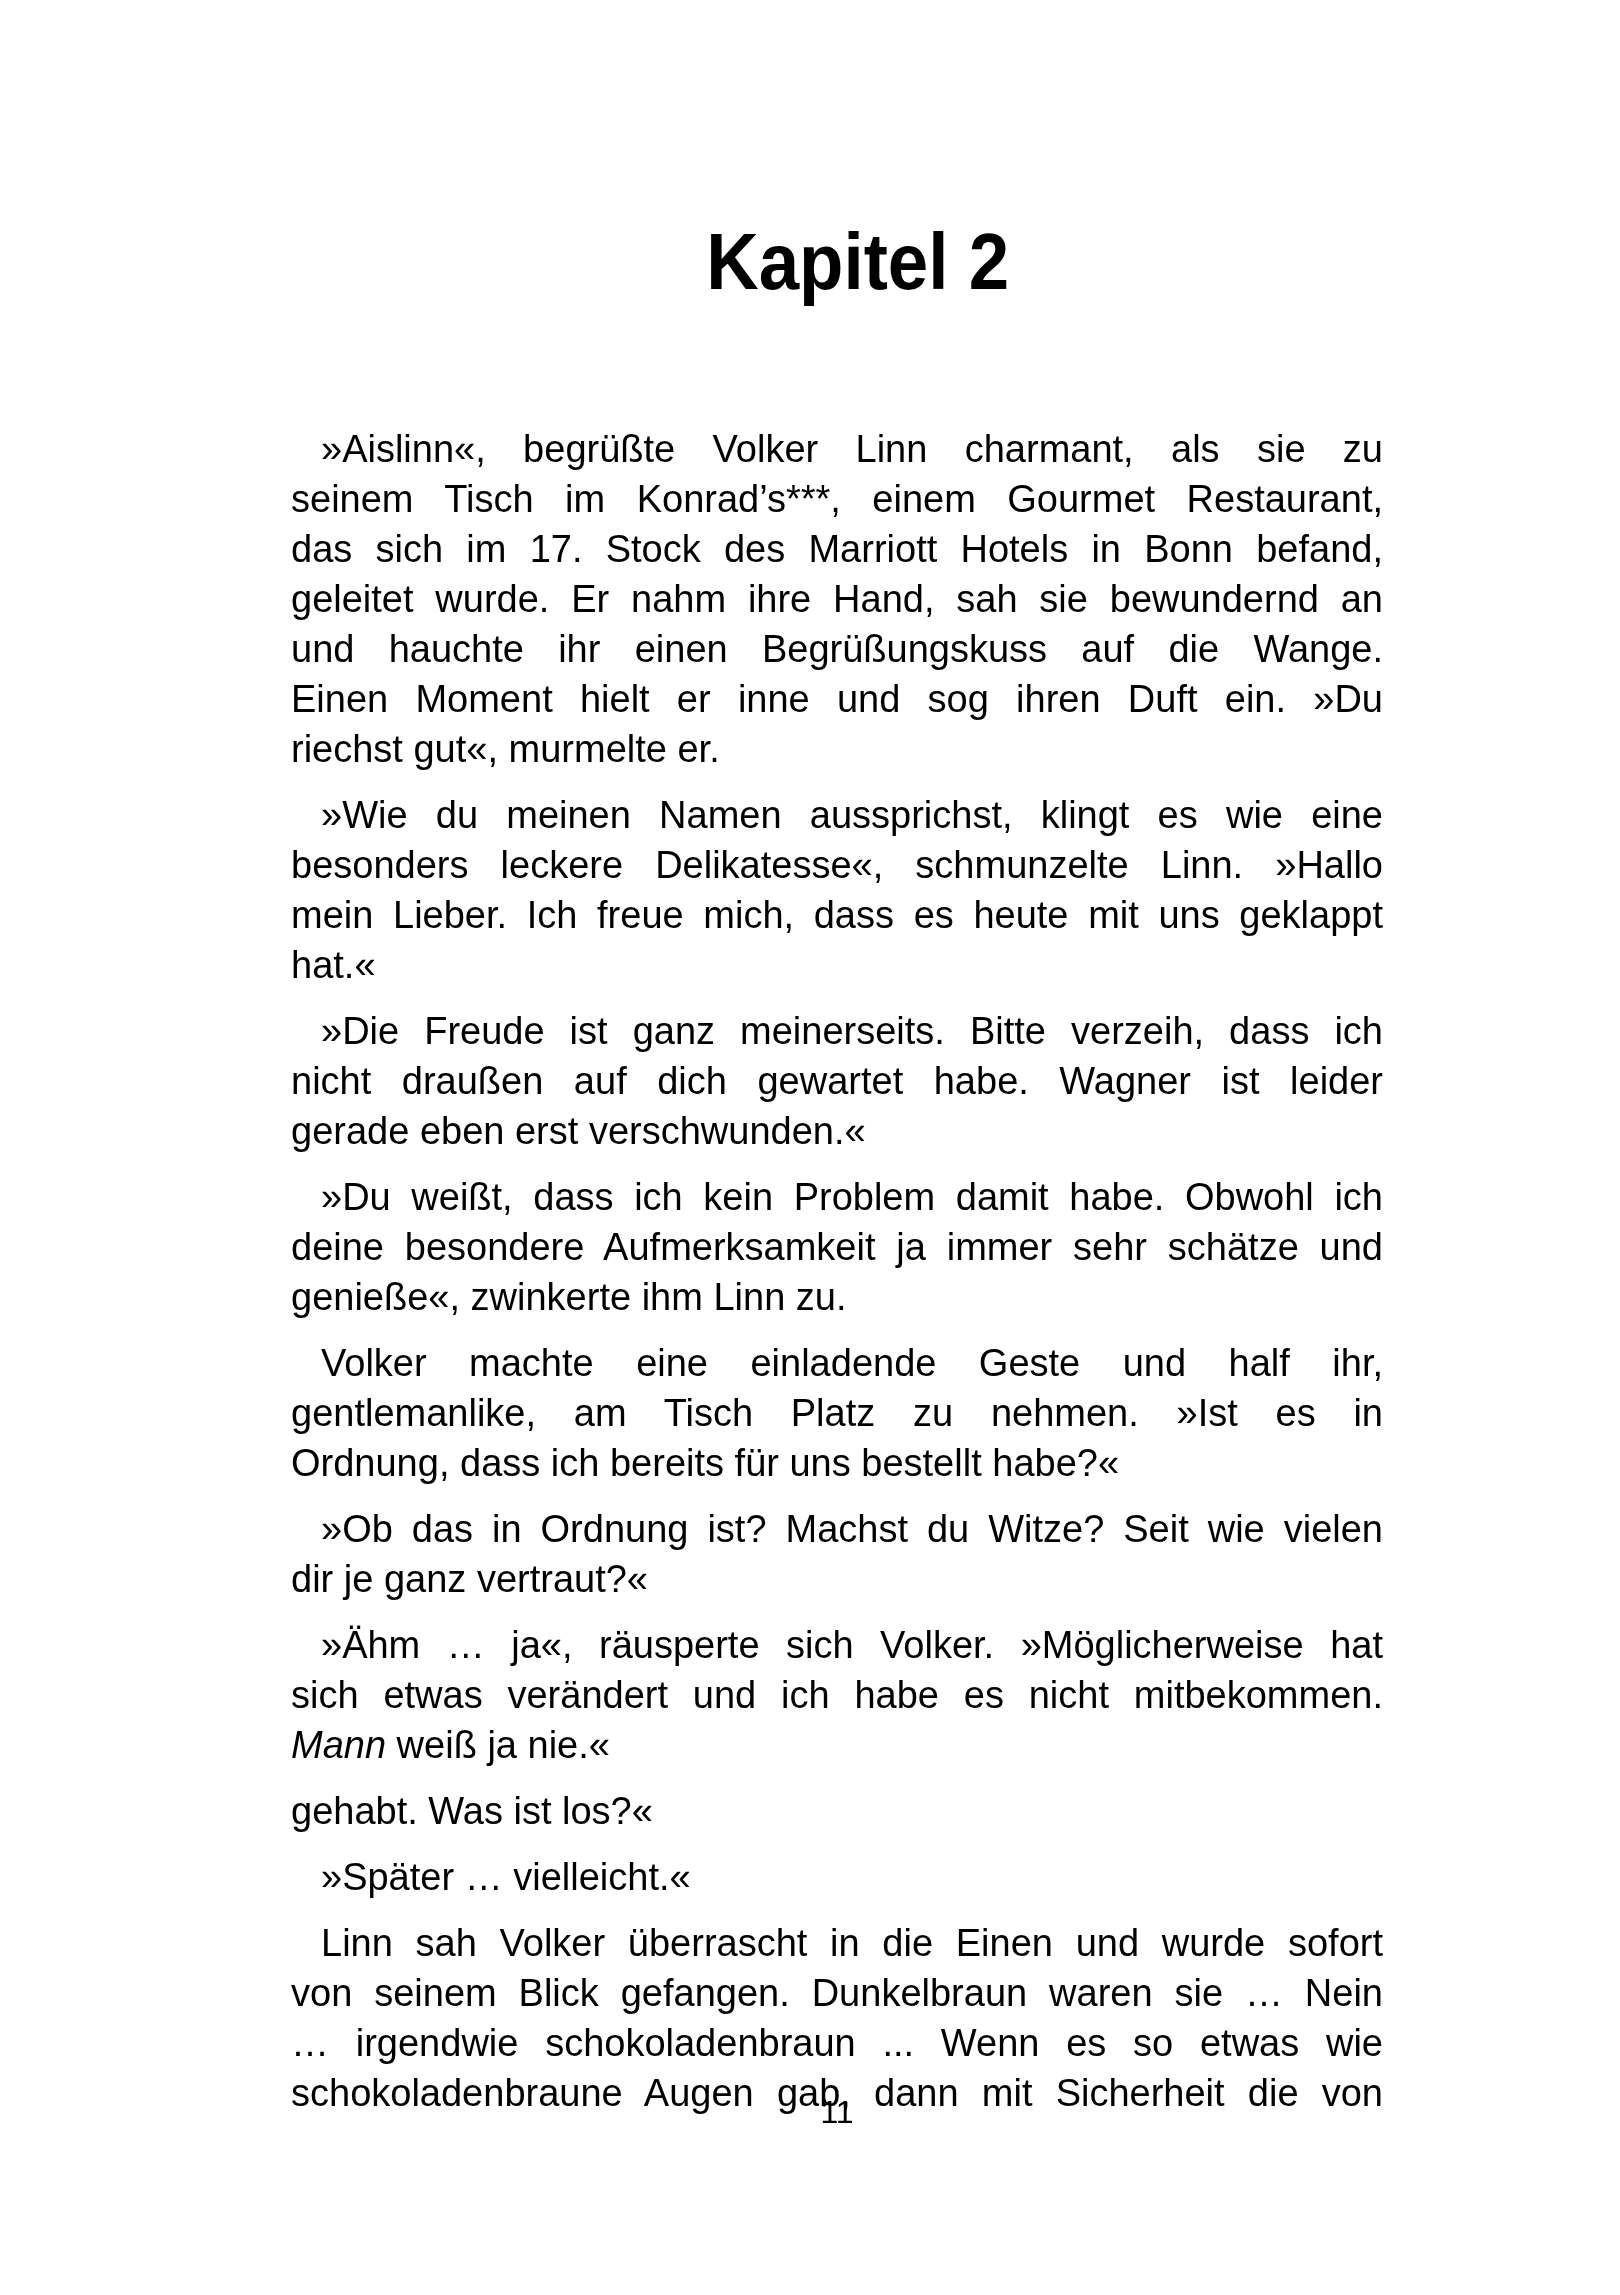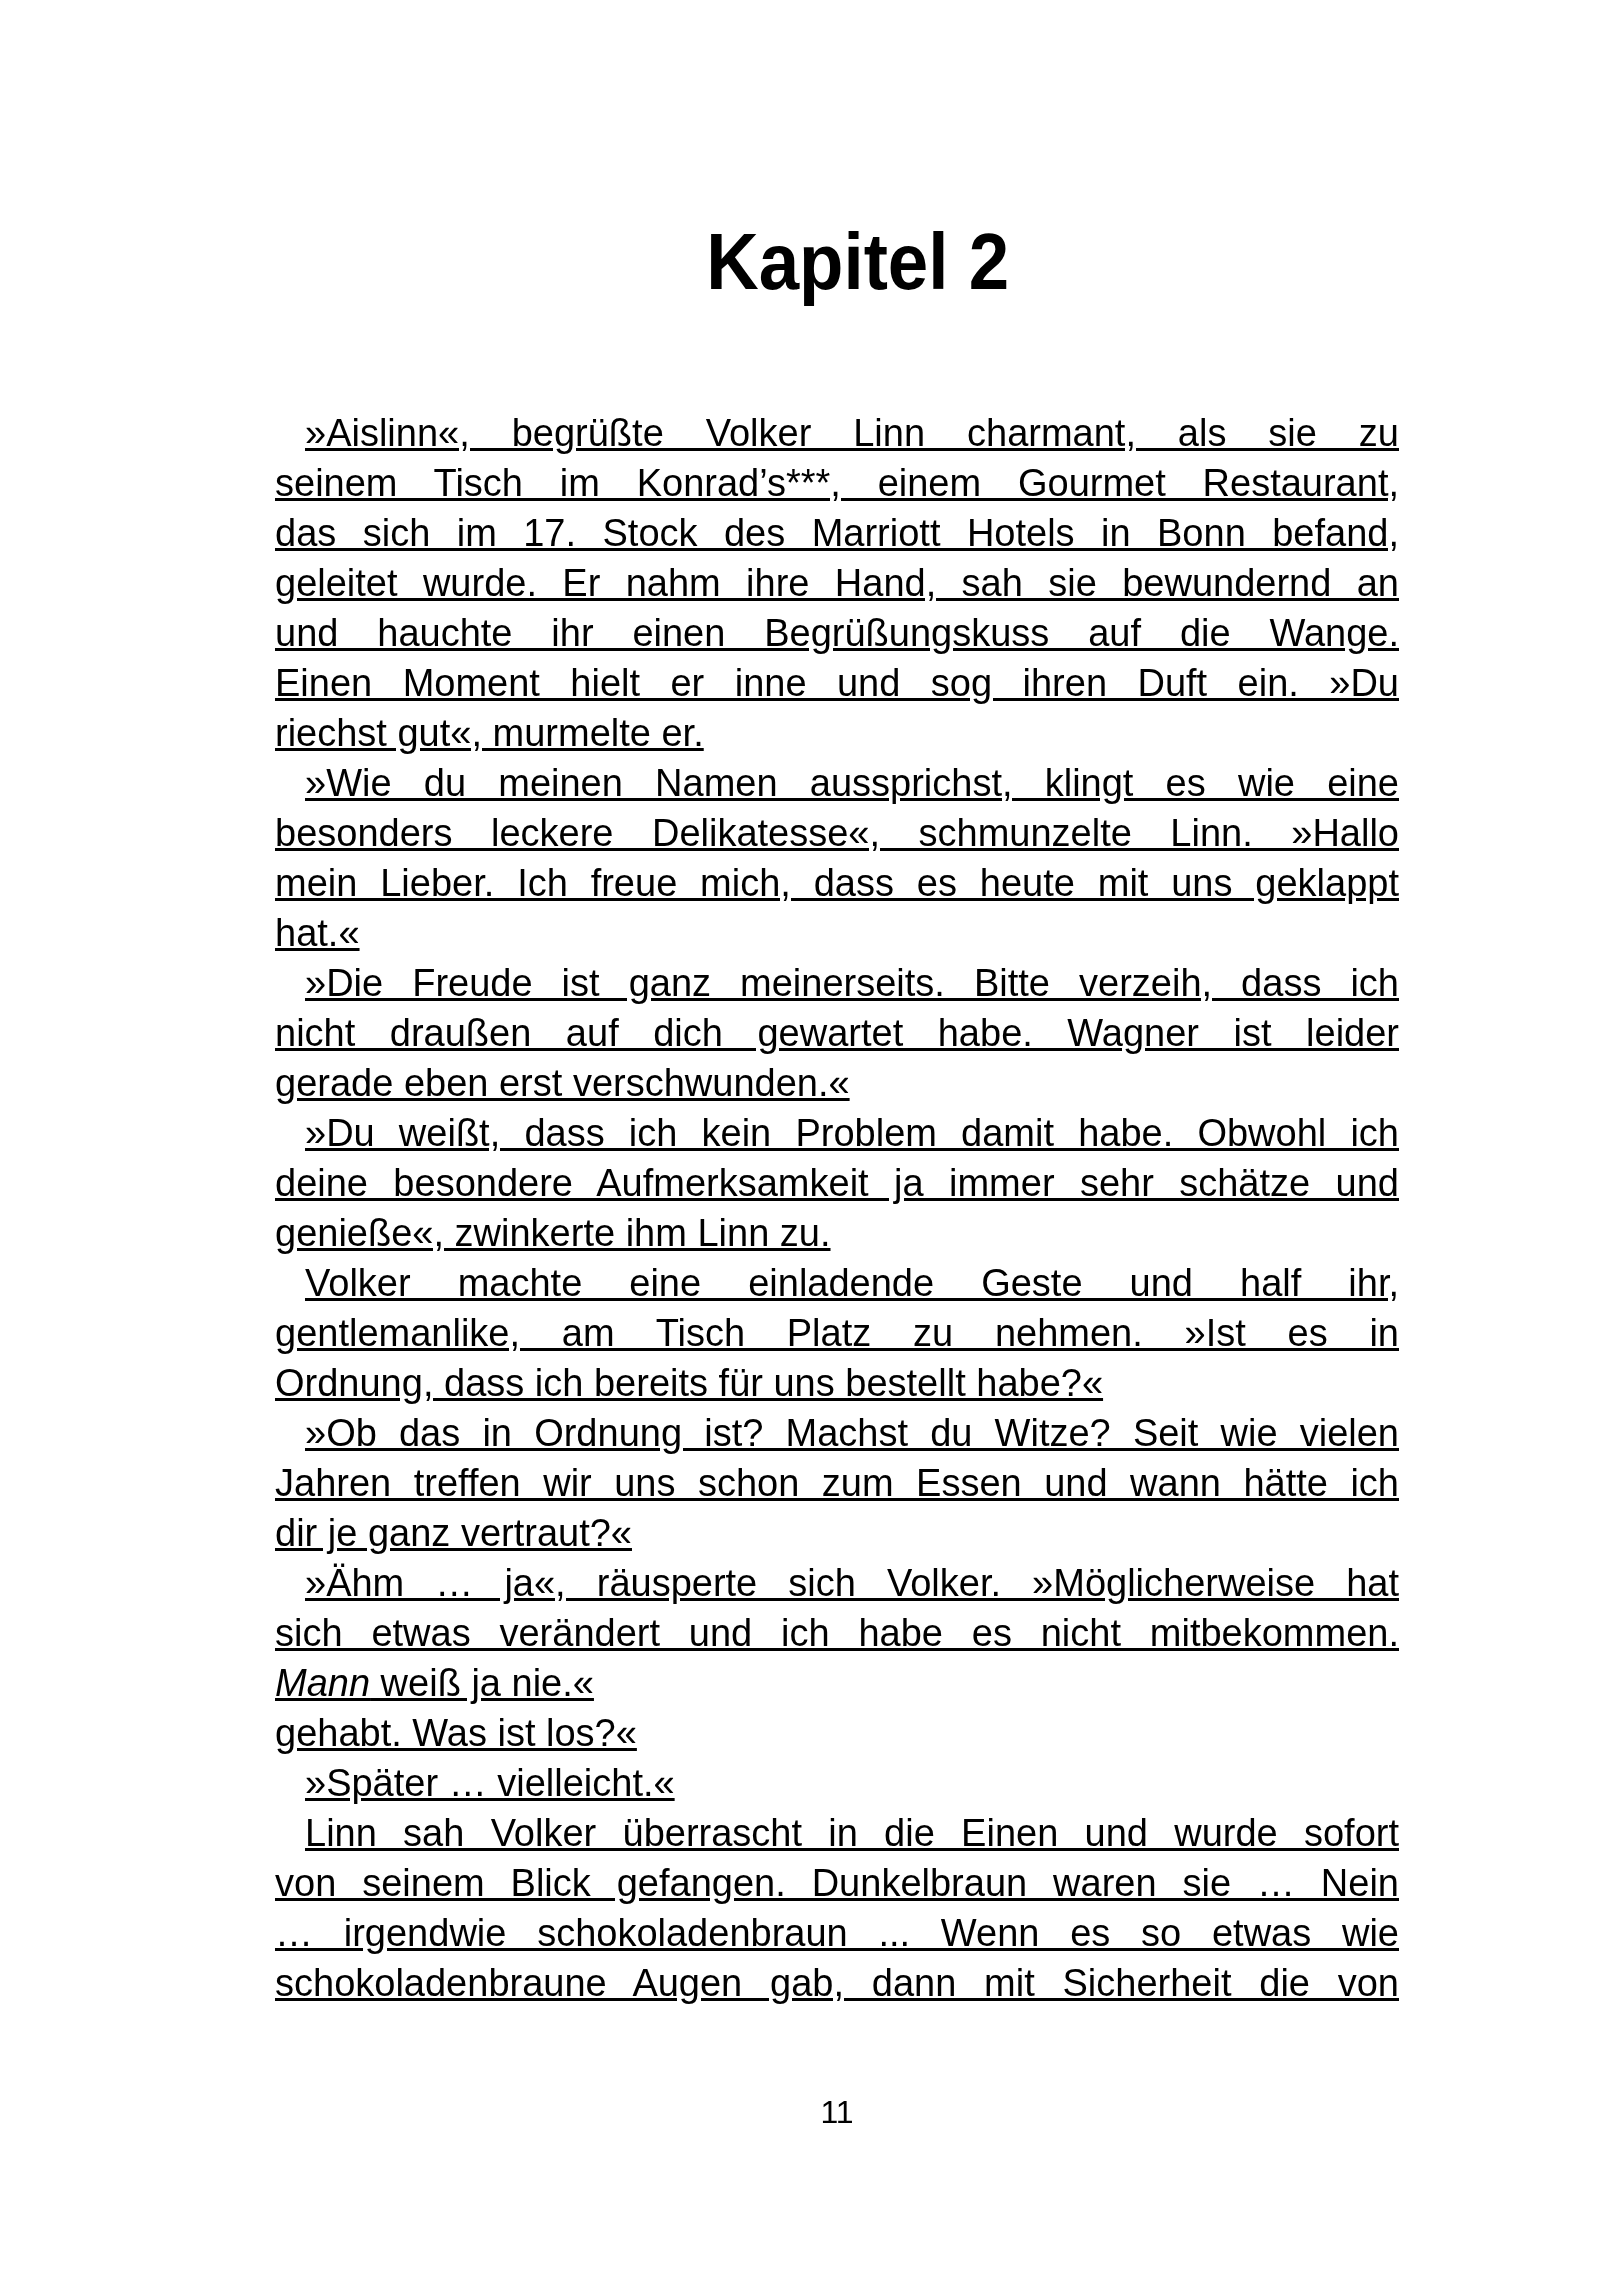--- a/index.html
+++ b/index.html
@@ -36,21 +36,21 @@
   }
   .body-text {
     position: absolute;
     left: 275px;
     top: 408px;
     width: 1124px;
     font-size: 38px;
     line-height: 50px;
     font-weight: 400;
   }
-  .paragraph { margin: 0; padding: 0; text-decoration: underline; }
+  .paragraph { margin: 16px; padding: 0; }
   .line {
     text-align: justify;
     text-align-last: justify;
   }
   .line.first { text-indent: 30px; }
   .line.last { text-align-last: left; }
   .it { font-style: italic; }
   .page-number {
     position: absolute;
     left: 275px;
@@ -102,21 +102,20 @@
     </div>
 
     <div class="paragraph">
       <div class="line first">Volker machte eine einladende Geste und half ihr,</div>
       <div class="line">gentlemanlike, am Tisch Platz zu nehmen. »Ist es in</div>
       <div class="line last">Ordnung, dass ich bereits für uns bestellt habe?«</div>
     </div>
 
     <div class="paragraph">
       <div class="line first">»Ob das in Ordnung ist? Machst du Witze? Seit wie vielen</div>
-      <div class="line">Jahren treffen wir uns schon zum Essen und wann hätte ich</div>
       <div class="line last">dir je ganz vertraut?«</div>
     </div>
 
     <div class="paragraph">
       <div class="line first">»Ähm … ja«, räusperte sich Volker. »Möglicherweise hat</div>
       <div class="line">sich etwas verändert und ich habe es nicht mitbekommen.</div>
       <div class="line last"><span class="it">Mann</span><span> weiß ja nie.«</span></div>
     </div>
 
     <div class="paragraph">

